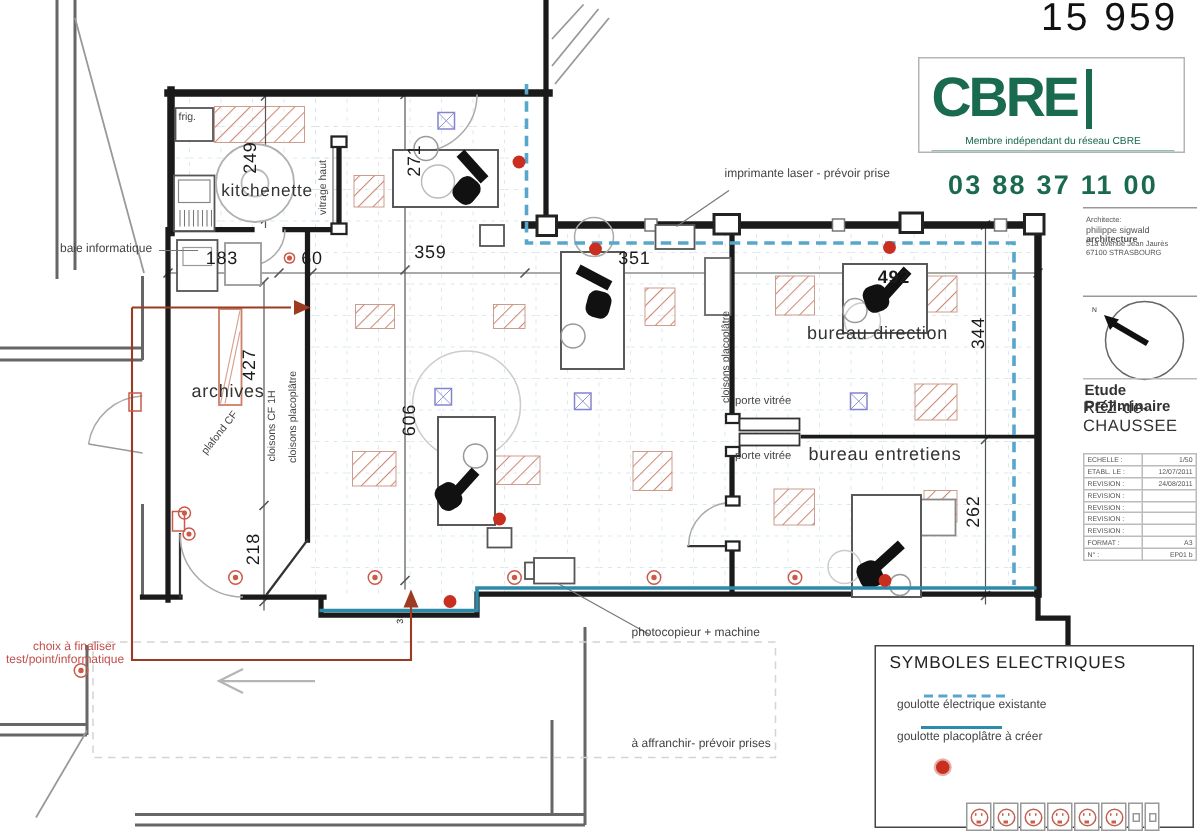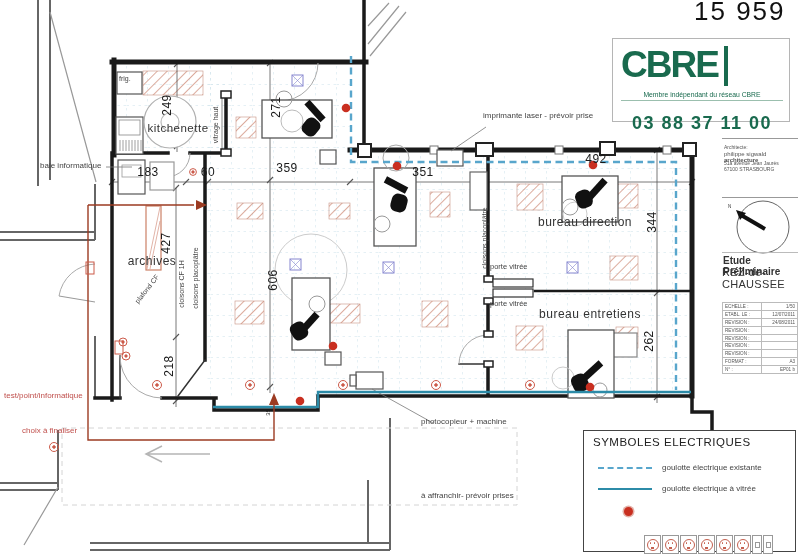--- a/index.html
+++ b/index.html
@@ -10,21 +10,21 @@
   .c{transform:translate(-50%,-50%);}
   .v{transform:translate(-50%,-50%) rotate(-90deg);}
   .diag{transform:translate(-50%,-50%) rotate(-52deg);}
   .dim{font-size:12px;color:#1a1a1a;letter-spacing:.5px;}
   .room{font-size:11.5px;color:#333;letter-spacing:.5px;}
   .ann{font-size:8px;color:#444;}
   .annv{font-size:7px;color:#444;}
   .red{color:#c0504d;}
   .dwgnum{position:absolute;left:694px;top:-4px;font-size:26px;letter-spacing:2px;color:#111;}
   
-  .cbre{position:absolute;left:612px;top:38px;width:178px;height:84px;border:1px solid #b5b5b5;
+  .cbre{position:absolute;left:612px;top:38px;width:178px;height:64px;border:1px solid #b5b5b5;
         background:#fff;box-sizing:border-box;padding:4px 6px 2px 8px;}
   .cbre-row{display:flex;align-items:stretch;height:46px;}
   .cbre-word{font-size:37px;font-weight:bold;letter-spacing:-2px;line-height:44px;}
   .cbre-bar{width:4px;margin:3px 5px 3px 6px;}
   .cbre-div{font-size:16px;font-weight:bold;line-height:1.05;display:flex;flex-direction:column;justify-content:center;letter-spacing:.5px;}
   .cbre-tag{font-size:6.8px;text-align:center;margin-top:2px;border-bottom:1px solid #9bbfae;padding-bottom:2px;}
   .cbre-tel{font-size:18px;font-weight:bold;text-align:center;letter-spacing:1.5px;margin-top:12px;}
   
   .tb-sep{position:absolute;height:1px;background:#999;}
   .tb-txt{position:absolute;color:#555;}
@@ -32,21 +32,21 @@
   .etude{position:absolute;left:723px;top:255px;font-size:10px;font-weight:bold;color:#333;}
   .rez{position:absolute;left:722px;top:266px;font-size:11px;color:#333;letter-spacing:.3px;}
   table.tb{position:absolute;left:722px;top:302px;width:76px;border-collapse:collapse;
            font-size:4.6px;color:#555;}
   table.tb td{border:0.5px solid #bbb;padding:0 2px;height:6.9px;}
   table.tb td.val{text-align:right;}
   
   .legend{position:absolute;left:583px;top:430px;width:213px;height:122px;border:1.5px solid #444;
           background:#fff;box-sizing:border-box;}
   .leg-title{position:absolute;left:9px;top:5px;font-size:11.5px;color:#222;letter-spacing:.5px;}
-  .leg-row{position:absolute;left:14px;display:flex;align-items:center;}
+  .leg-row{position:absolute;left:14px;display:flex;align-items:center;flex-direction:column;}
   .leg-dash{width:54px;border-top:2.5px dashed #58a6cc;margin-right:10px;}
   .leg-solid{width:54px;border-top:2.5px solid #2c8ba8;margin-right:10px;}
   .leg-lbl{font-size:8px;color:#444;}
   .leg-dot{position:absolute;left:40px;top:76px;width:9px;height:9px;border-radius:50%;
            background:#c92f20;box-shadow:0 0 0 1.5px #e3b1a8;}
   .leg-red{position:absolute;left:53px;top:72px;font-size:7.5px;line-height:1.35;}
   .strip{position:absolute;left:60px;top:104px;display:flex;gap:1px;align-items:center;}
   .socket{width:15px;height:17px;border:1px solid #999;background:#fff;display:flex;align-items:center;justify-content:center;}
   .sface{width:10px;height:10px;border:1px solid #c4604f;border-radius:50%;position:relative;}
   .sface::before{content:"";position:absolute;left:2px;top:2.5px;width:1.8px;height:1.8px;background:#c4604f;border-radius:50%;box-shadow:4px 0 0 #c4604f;}
@@ -278,44 +278,44 @@
           <circle cx="193" cy="172" r="1.2" fill="#cc5a49"></circle>
         </g>
     <rect x="115" y="341" width="8" height="13"></rect>
     <rect x="86" y="262" width="8" height="12"></rect>
   </g>
 </svg>
 
 <div class="lbl room c" style="left:178px;top:128px;">kitchenette</div>
 <div class="lbl room c" style="left:152px;top:261px;font-size:12px;">archives</div>
 <div class="lbl room c" style="left:585px;top:222px;font-size:12px;">bureau direction</div>
-<div class="lbl room c" style="left:590px;top:314px;font-size:12px;">bureau entretiens</div>
+<div class="lbl room c" style="left:590px;top:303px;font-size:12px;">bureau entretiens</div>
 
 <div class="lbl annv" style="left:119px;top:75px;">frig.</div>
 <div class="lbl annv v" style="left:216px;top:125px;">vitrage haut</div>
 <div class="lbl ann" style="left:40px;top:162px;">baie informatique</div>
 <div class="lbl ann" style="left:483px;top:112px;">imprimante laser - prévoir prise</div>
 <div class="lbl annv v" style="left:182px;top:284px;">cloisons CF 1H</div>
 <div class="lbl annv v" style="left:196px;top:278px;">cloisons placoplâtre</div>
 <div class="lbl annv v" style="left:485px;top:238px;">cloisons placoplâtre</div>
 <div class="lbl annv diag" style="left:147px;top:289px;">plafond CF</div>
 <div class="lbl annv" style="left:490px;top:263px;font-size:7.5px;">porte vitrée</div>
 <div class="lbl annv" style="left:490px;top:300px;font-size:7.5px;">porte vitrée</div>
 <div class="lbl ann" style="left:421px;top:418px;">photocopieur  + machine</div>
 <div class="lbl ann" style="left:421px;top:452px;margin-top:40px;">à affranchir- prévoir prises</div>
-<div class="lbl ann red" style="left:4px;top:392px;color:#c0504d;">test/point/informatique</div>
+<div class="lbl ann red" style="left:4px;top:436px;color:#c0504d;">test/point/informatique</div>
 <div class="lbl ann red" style="left:22px;top:427px;color:#c0504d;">choix à finaliser</div>
 
 <div class="lbl dim v" style="left:167px;top:105px;">249</div>
 <div class="lbl dim v" style="left:276px;top:107px;">271</div>
 <div class="lbl dim c" style="left:148px;top:172px;">183</div>
 <div class="lbl dim c" style="left:208px;top:172px;">60</div>
 <div class="lbl dim c" style="left:287px;top:168px;">359</div>
 <div class="lbl dim c" style="left:423px;top:172px;">351</div>
-<div class="lbl dim c" style="left:596px;top:159px;">492</div>
+<div class="lbl dim c" style="left:596px;top:185px;font-weight:bold;">492</div>
 <div class="lbl dim v" style="left:652px;top:222px;">344</div>
 <div class="lbl dim v" style="left:166px;top:243px;">427</div>
 <div class="lbl dim v" style="left:273px;top:280px;">606</div>
 <div class="lbl dim v" style="left:169px;top:366px;">218</div>
 <div class="lbl dim v" style="left:649px;top:341px;">262</div>
 <div class="lbl dim v" style="left:268px;top:412px;font-size:6px;">35</div>
 
 <div class="dwgnum">15 959</div>
 
 <div class="cbre" style="color:#196a4e;">
@@ -389,21 +389,21 @@
     </table>
 
 <div class="legend">
   <div class="leg-title">SYMBOLES ELECTRIQUES</div>
   <div class="leg-row" style="top:32px;">
     <div class="leg-dash"></div>
     <div class="leg-lbl">goulotte électrique existante</div>
   </div>
   <div class="leg-row" style="top:53px;">
     <div class="leg-solid"></div>
-    <div class="leg-lbl">goulotte électrique à vitrée</div>
+    <div class="leg-lbl">goulotte placoplâtre à créer</div>
   </div>
   <div class="leg-dot"></div>
   <div class="strip">
     <div class="socket">
           <div class="sface"></div>
         </div>
     <div class="socket">
           <div class="sface"></div>
         </div>
     <div class="socket">

